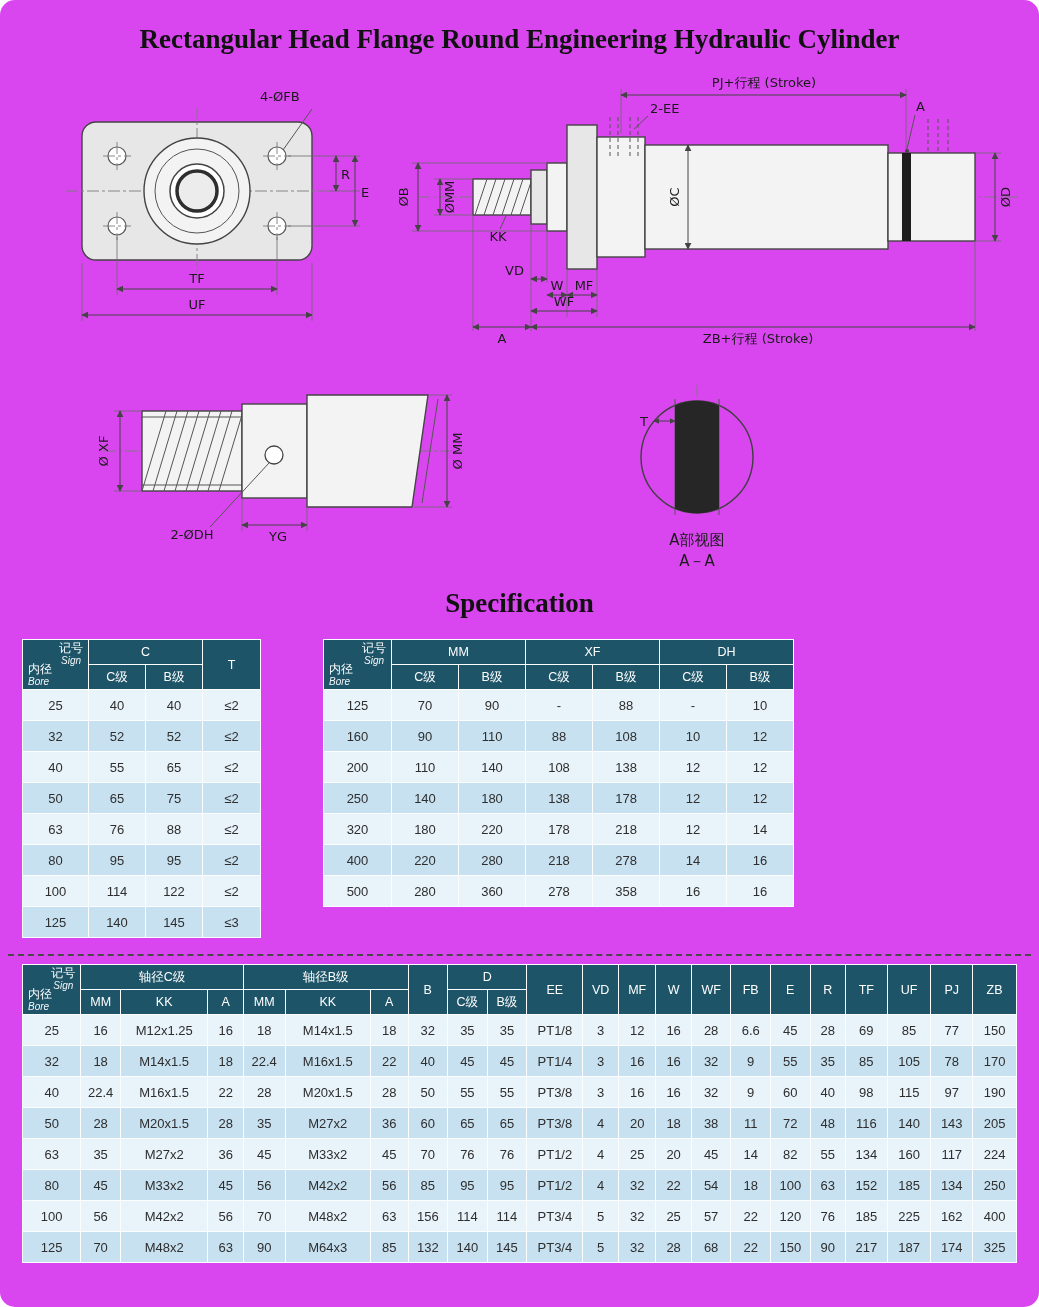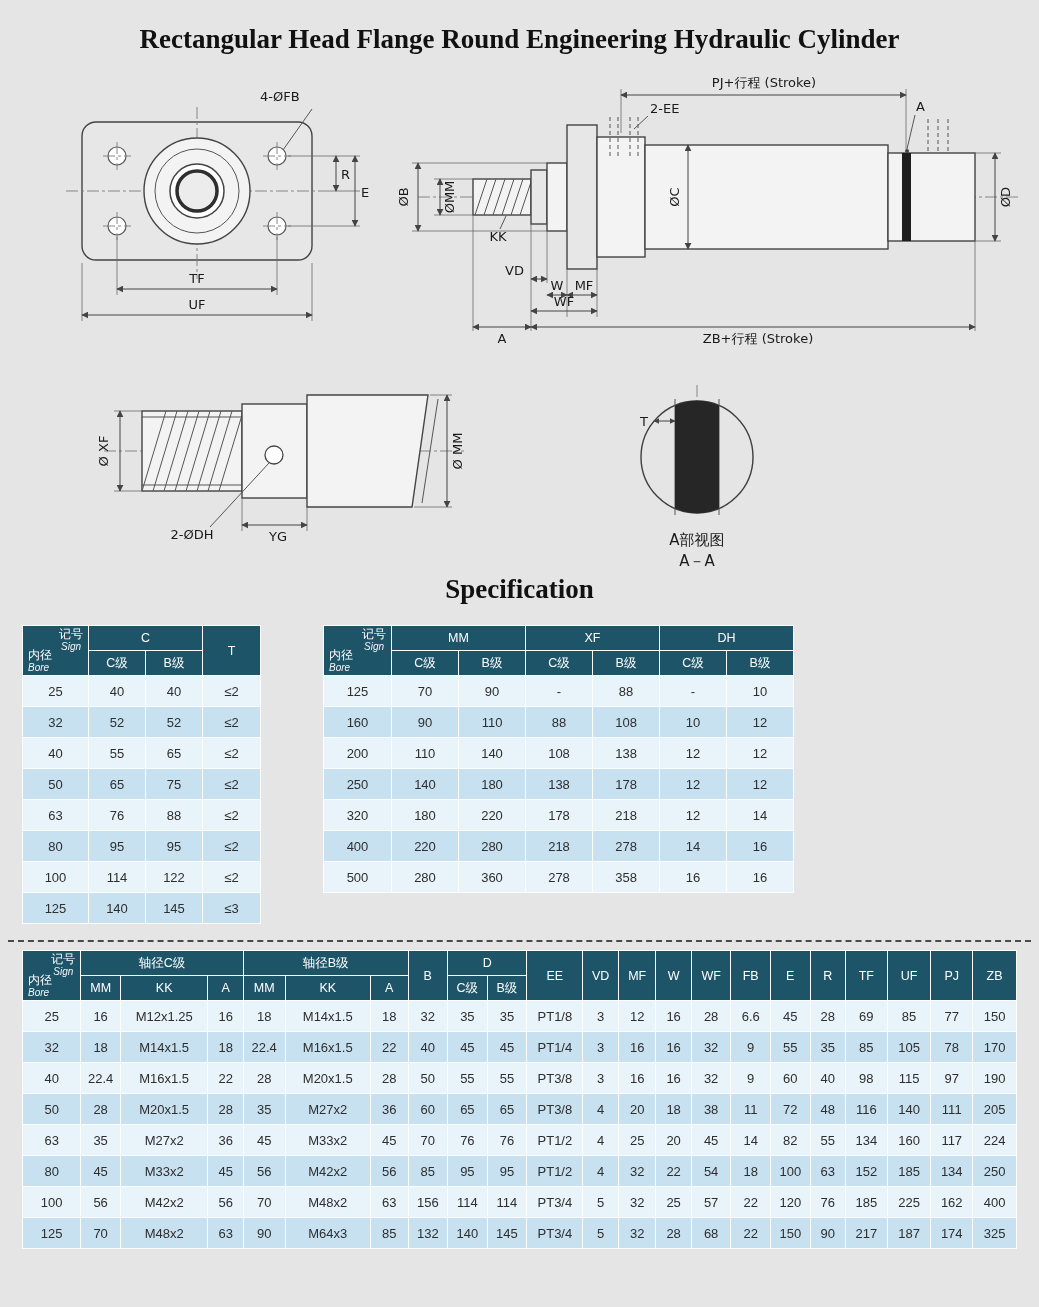--- a/index.html
+++ b/index.html
@@ -1,30 +1,30 @@
 <!DOCTYPE html>
 <html><head>
 <meta charset="utf-8">
 <style>
   * { box-sizing: border-box; margin: 0; padding: 0; }
   html,body { background:#fff; }
   body { width:1039px; font-family:"Liberation Sans", sans-serif; }
-  .page { position:relative; width:1039px; min-height:1307px; background:#e5e5e5; padding-top:24px; overflow:hidden; }
+  .page { position:relative; width:1039px; min-height:1307px; background:#d946ef; padding-top:24px; overflow:hidden;border-radius:15px; }
 
   .title { font-family:"Liberation Serif", serif; font-size:27px; font-weight:600; text-align:center; color:#111; }
 
   .drawings-row { display:flex; align-items:flex-start; padding:12px 10px 0 52px; gap:6px; }
 
   .wrench-section { margin-top:22px; padding-left:92px; }
   .wrench-heading { font-size:17px; white-space:nowrap; }
   .wrench-heading .zh { font-weight:700; color:#111; }
   .wrench-heading .en { font-weight:400; color:#333; margin-left:10px; font-size:16px; }
   .wrench-row { display:flex; align-items:flex-start; gap:120px; margin-top:4px; }
 
-  .spec-heading { font-family:"Liberation Serif", serif; font-size:27px; font-weight:600; text-align:center; color:#111; }
+  .spec-heading { font-family:"Liberation Serif", serif; font-size:27px; font-weight:600; text-align:center; margin-top:14px; color:#111; }
 
   .tables-row { display:flex; align-items:flex-start; margin-top:20px; padding-left:22px; gap:62px; }
   .t3-wrap { padding:0 22px; margin-top:8px; }
 
   table.spec { border-collapse:collapse; table-layout:fixed; }
   table.spec th, table.spec td { border:1px solid #fbfdfe; }
   table.spec th { background:#1d5468; color:#fff; font-weight:400; font-size:12.5px; padding:3px 2px; height:25px; text-align:center; }
   table.spec td { font-size:13px; color:#2e2e2e; text-align:center; padding:0 2px; height:31px; }
   table.spec tbody tr:nth-child(odd) td { background:#e9f3fa; }
   table.spec tbody tr:nth-child(even) td { background:#c7e1f1; }
@@ -599,21 +599,21 @@
             <td>PT3/8</td>
             <td>4</td>
             <td>20</td>
             <td>18</td>
             <td>38</td>
             <td>11</td>
             <td>72</td>
             <td>48</td>
             <td>116</td>
             <td>140</td>
-            <td>111</td>
+            <td>143</td>
             <td>205</td>
           </tr>
           <tr>
             <td>63</td>
             <td>35</td>
             <td>M27x2</td>
             <td>36</td>
             <td>45</td>
             <td>M33x2</td>
             <td>45</td>

